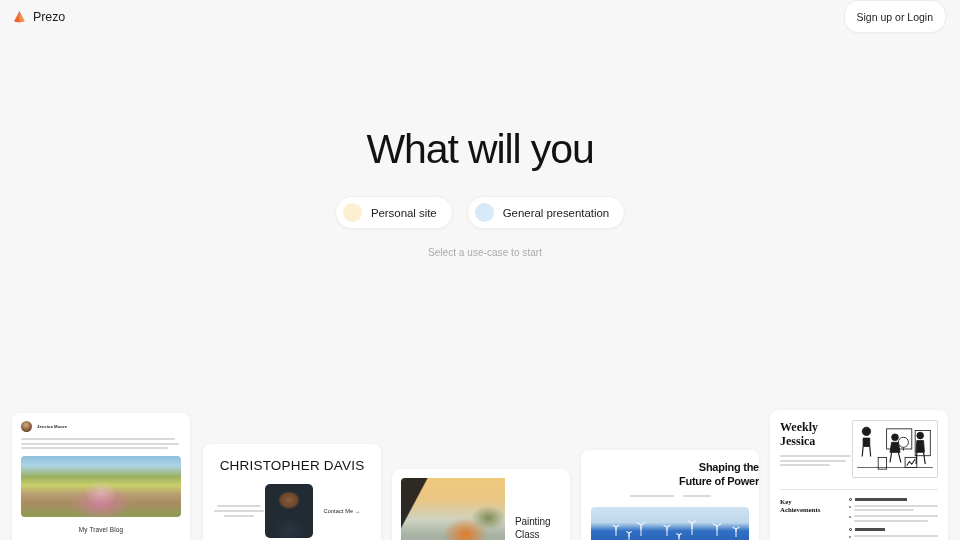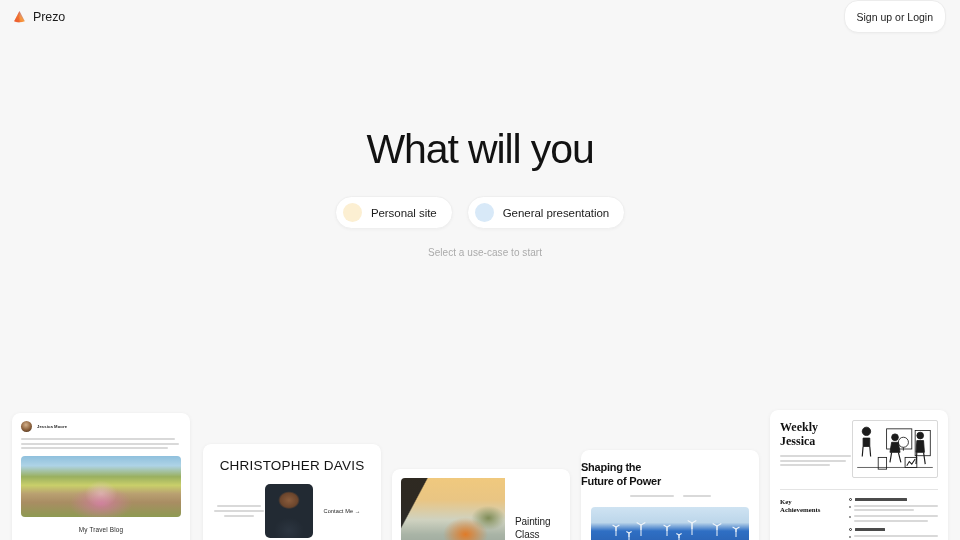--- a/index.html
+++ b/index.html
@@ -162,21 +162,21 @@
       radial-gradient(ellipse 22% 18% at 84% 44%, #7f8c56 0%, rgba(127,140,86,0) 75%),
       linear-gradient(to bottom, #f0c97e 0%, #e9c583 24%, #cfd2c0 46%, #a9b4a6 62%, #86938c 100%);
   }
   .c3-label {
     flex: 1; padding-left: 10px; padding-top: 38px;
     font-size: 10px; line-height: 12.5px; color: #1c1c1c; letter-spacing: -.1px;
   }
 
   
   .c4-title {
-    margin-top: 11px; text-align: left;
+    margin-top: 11px; text-align: right;
     font-size: 11px; line-height: 13.5px; font-weight: 700;
     color: #121212; letter-spacing: -.25px;
   }
   .c4-meta { margin-top: 7px; display: flex; justify-content: center; gap: 9px; }
   .c4-photo {
     margin: 10px 10px 0 10px; height: 60px; border-radius: 4px;
     background:
       radial-gradient(ellipse 54% 40% at 50% 96%, #1f3d6b 0%, rgba(31,61,107,0) 72%),
       linear-gradient(to bottom, #cfe3f2 0%, #bcd6ea 26%, #2f6fc4 40%, #2a63b4 62%, #24508f 100%);
     position: relative; overflow: hidden;

